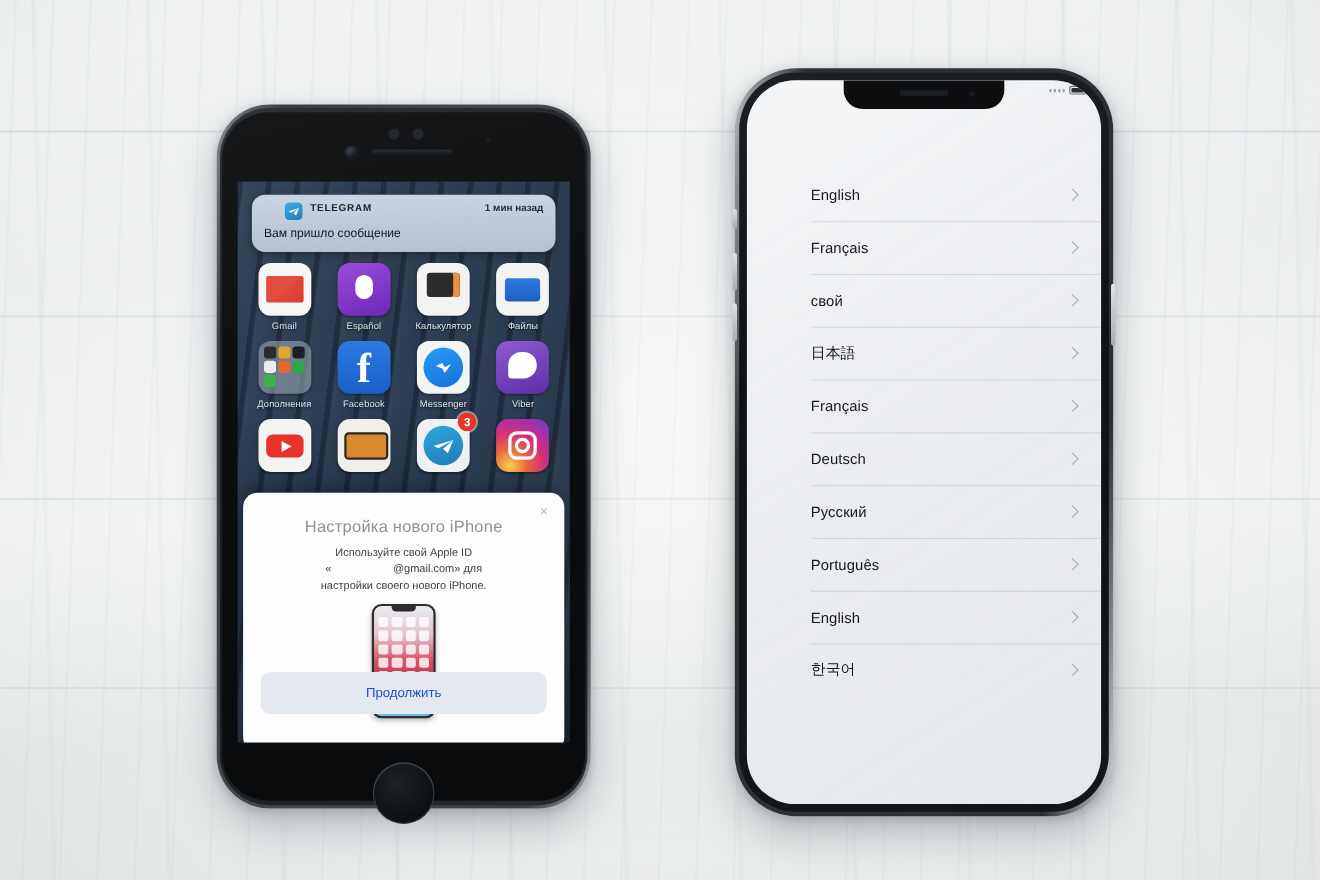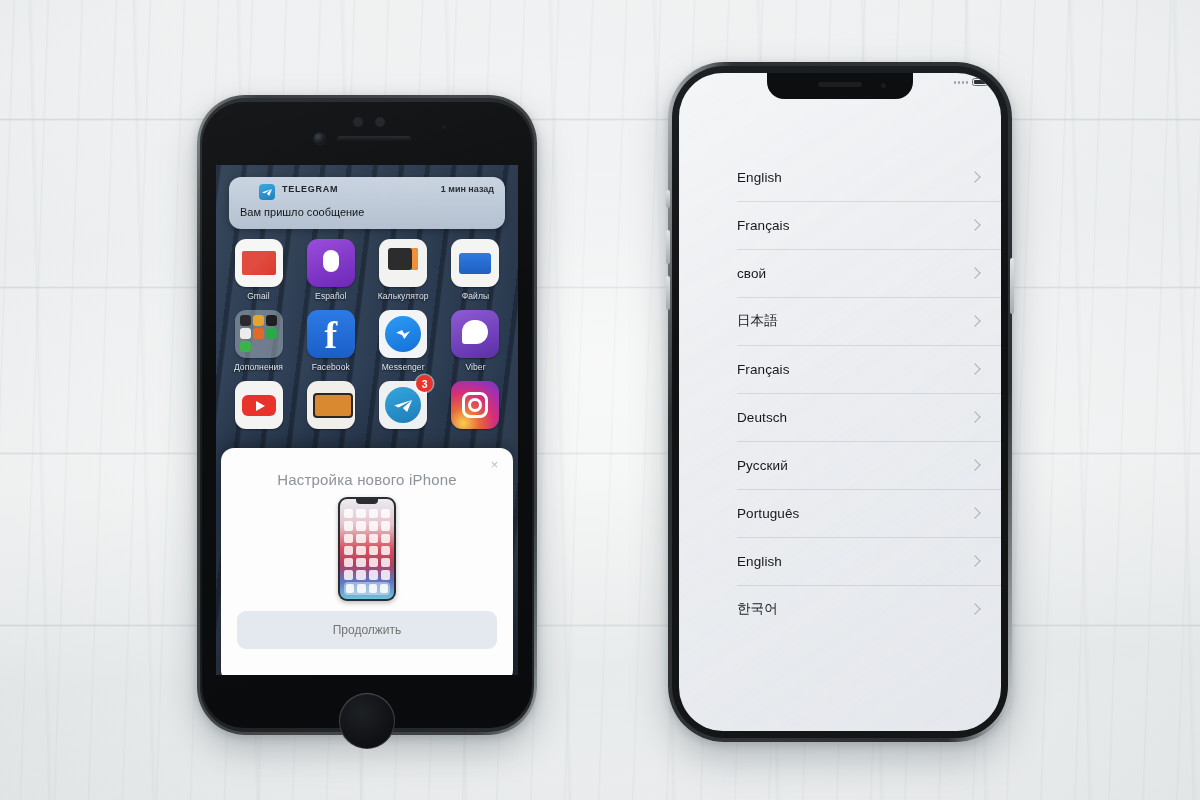--- a/index.html
+++ b/index.html
@@ -166,21 +166,21 @@
     background:linear-gradient(180deg,#e9edf2 0%,#e6c2cb 26%,#d8505f 50%,#b23f63 66%,#5f74c4 82%,#6fc3dd 100%);}
   .art-notch{position:absolute;left:50%;top:0;transform:translateX(-50%);width:22px;height:5px;
     background:#2b2d30;border-radius:0 0 4px 4px;}
   .art-grid{position:absolute;left:4px;right:4px;top:10px;display:grid;grid-template-columns:repeat(4,1fr);gap:3px;}
   .art-cell{width:100%;aspect-ratio:1;border-radius:2px;background:rgba(255,255,255,.82);}
   .art-dock{position:absolute;left:4px;right:4px;bottom:4px;height:13px;border-radius:4px;
     background:rgba(255,255,255,.4);display:flex;gap:3px;padding:2px;box-sizing:border-box;}
   .art-dock i{flex:1;border-radius:2px;background:rgba(255,255,255,.85);}
   .modal-btn{position:absolute;left:16px;right:16px;bottom:34px;height:38px;border-radius:9px;
     background:#e4e8ef;display:flex;align-items:center;justify-content:center;
-    font-size:12px;color:#737373;font-weight:500;border:none;}
+    font-size:12px;color:#1d4ed8;font-weight:500;border:none;}
 
   
   #phone-right{
     left:668px;top:62px;width:344px;height:680px;border-radius:56px;
     background:linear-gradient(100deg,#c6cbcd 0%,#8e9396 4%,#6a6f72 8%,#2e3133 14%,#303335 50%,#2c2f31 86%,#8b9093 94%,#d2d7d9 100%);
     box-shadow:0 17px 36px rgba(120,128,132,0.45), 0 3px 9px rgba(100,108,112,0.32);
   }
   #phone-right .bodyx{position:absolute;inset:4px;border-radius:52px;
     background:linear-gradient(170deg,#1d2022 0%,#0f1113 40%,#141618 100%);}
   #screen-right{position:absolute;left:11px;right:11px;top:11px;bottom:11px;border-radius:44px;overflow:hidden;
@@ -335,20 +335,27 @@
             <div class="tg-mini"></div>
             <div class="notif-app">TELEGRAM</div>
             <div class="notif-time">1 мин назад</div>
           </div>
           <div class="notif-msg">Вам пришло сообщение</div>
         </div>
 
         <div class="modal">
           <div class="modal-x">×</div>
           <div class="modal-title">Настройка нового iPhone</div>
+          <div class="modal-body">
+            <div>Используйте свой Apple ID</div>
+            <div>
+              <span>«</span><span class="redact"></span><span>@gmail.com» для</span>
+            </div>
+            <div>настройки своего нового iPhone.</div>
+          </div>
           <div class="phone-art">
             <div class="phone-art-in">
               <div class="art-notch"></div>
               <div class="art-grid">
                 <span class="art-cell"></span>
                   <span class="art-cell"></span>
                   <span class="art-cell"></span>
                   <span class="art-cell"></span>
                 <span class="art-cell"></span>
                   <span class="art-cell"></span>

